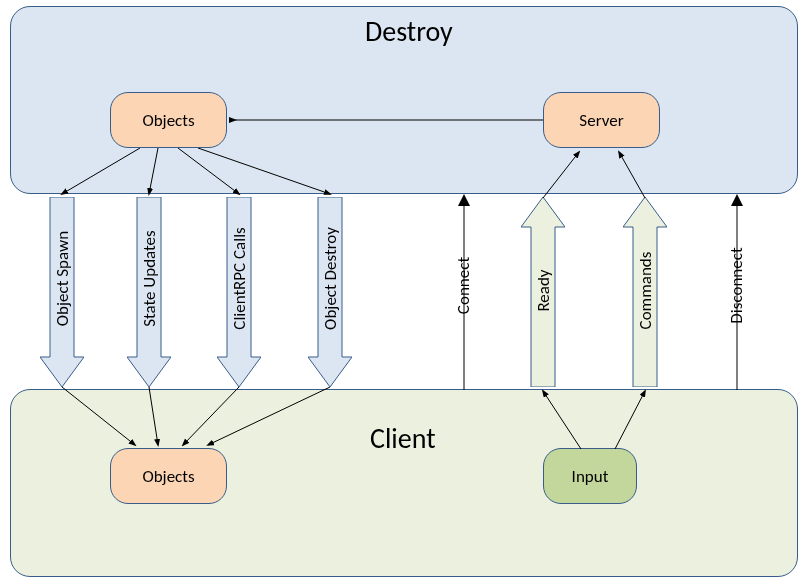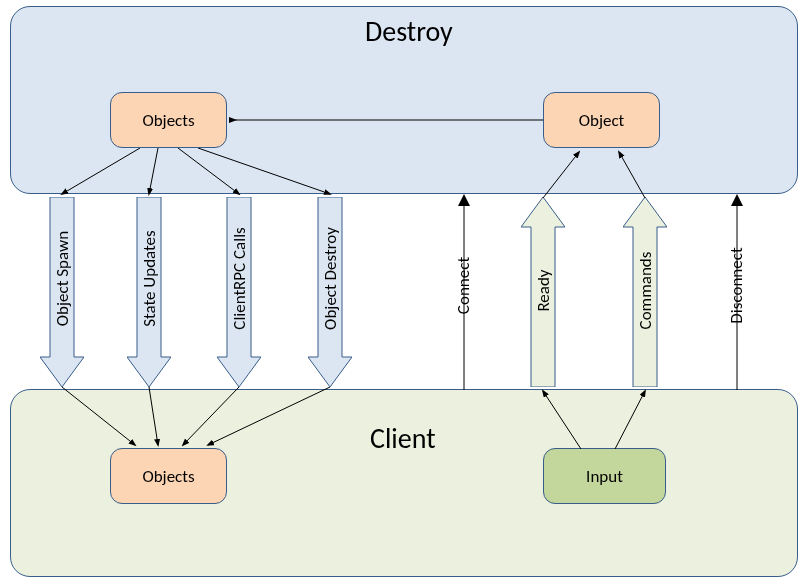--- a/index.html
+++ b/index.html
@@ -19,21 +19,21 @@
   }
   .server-box {
     background: #DCE6F2;
   }
   .client-box {
     background: #EBF1DE;
   }
   .node {
     position: absolute;
     border: 1px solid #385D8A;
-    border-radius: 12px;
+    border-radius: 18px;
     display: flex;
     align-items: center;
     justify-content: center;
     font-size: 17px;
     color: #000;
   }
   .node-orange { background: #FCD5B4; }
   .node-green { background: #C3D69B; }
   .title {
     position: absolute;
@@ -62,28 +62,28 @@
 <div class="title" style="left:365px; top:14px;">Destroy</div>
 
 <div class="box client-box" style="left:10px; top:389px; width:788px; height:188px;"></div>
 <div class="title" style="left:370px; top:397px;margin-top:24px;">Client</div>
 
 <div class="node node-orange" style="left:110px; top:92px; width:117px; height:56px;">
   <span>Objects</span>
 </div>
 
 <div class="node node-orange" style="left:543px; top:92px; width:117px; height:56px;">
-  <span>Object</span>
+  <span>Server</span>
 </div>
 
 <div class="node node-orange" style="left:110px; top:448px; width:117px; height:56px;">
   <span>Objects</span>
 </div>
 
-<div class="node node-green" style="left:543px; top:448px; width:123px; height:56px;">
+<div class="node node-green" style="left:543px; top:448px; width:94px; height:56px;">
   <span>Input</span>
 </div>
 
 <svg class="thin-arrow" style="left:227px; top:110px; width:316px; height:20px;">
   <defs>
     <marker id="ah1" markerWidth="10" markerHeight="10" refX="2" refY="3" orient="auto">
       <path d="M8,0 L0,3 L8,6 Z" fill="#000"></path>
     </marker>
   </defs>
   <line x1="316" y1="10" x2="8" y2="10" stroke="#000" stroke-width="1" marker-end="url(#ah1)"></line>

